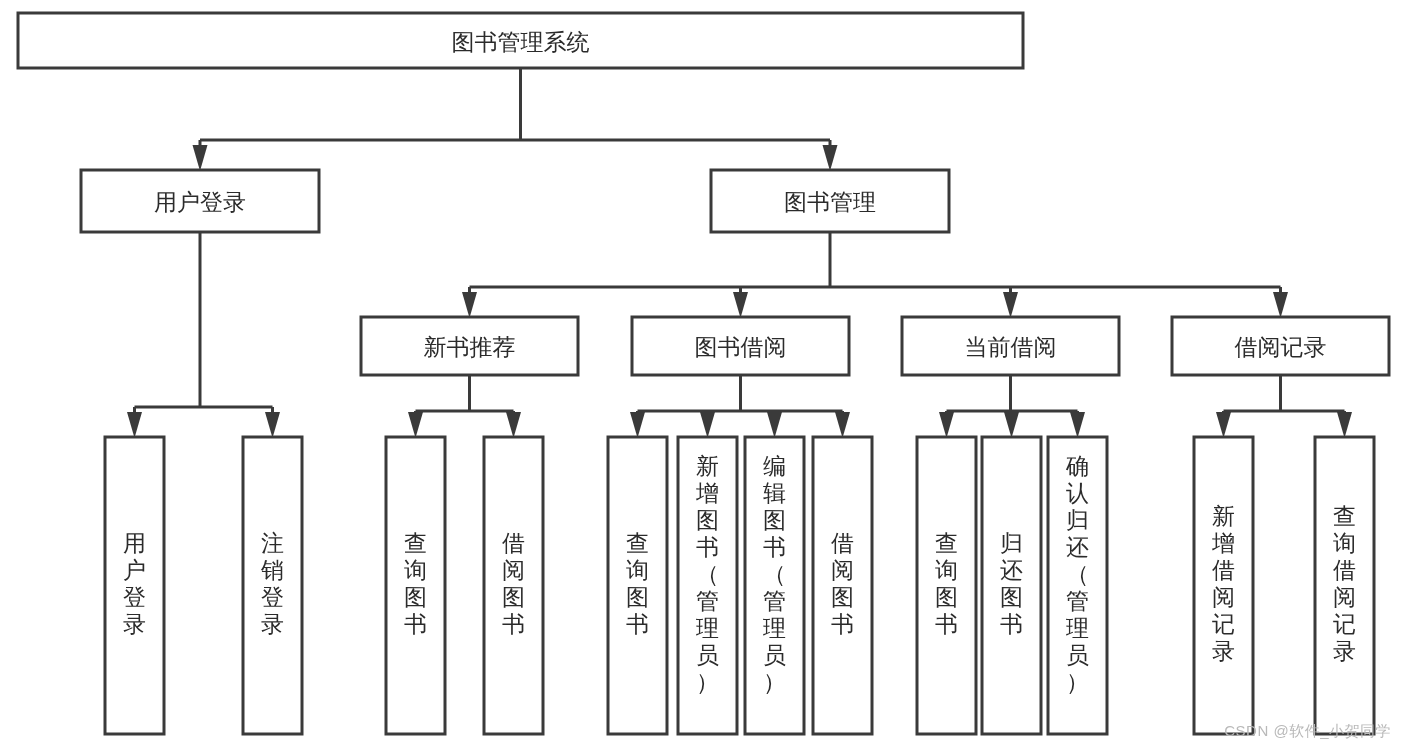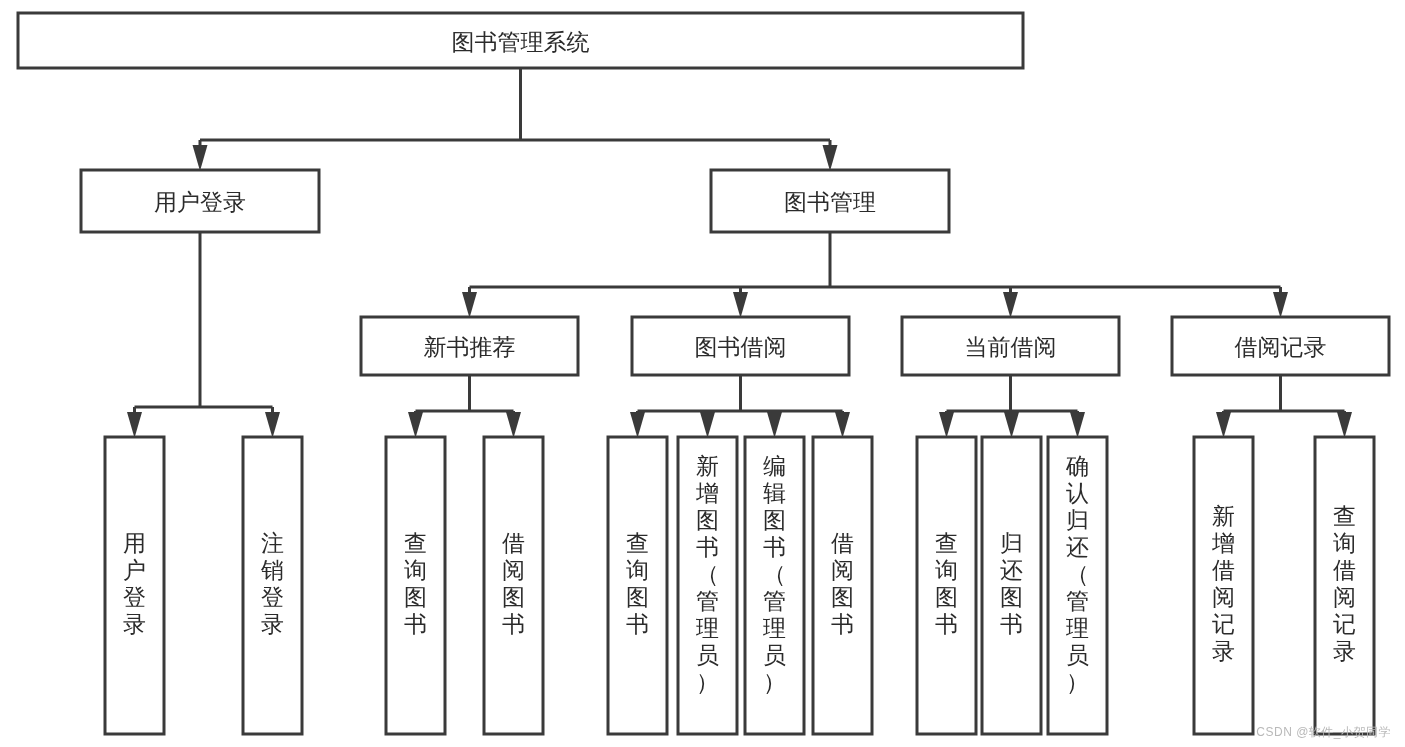--- a/index.html
+++ b/index.html
@@ -53,21 +53,21 @@
     font-family: "Liberation Sans", "DejaVu Sans", sans-serif;
     font-size: 23px;
     fill: #2b2b2b;
     text-anchor: middle;
   }
   .watermark {
     position: absolute;
     right: 14px;
     bottom: 6px;
     font-family: "Liberation Sans", "DejaVu Sans", sans-serif;
-    font-size: 12px;
+    font-size: 15px;
     color: #b9b9b9;
     white-space: nowrap;
     letter-spacing: 0.5px;
     pointer-events: none;
     margin-top: 16px;
   }
 </style>
 </head>
 <body>
 

